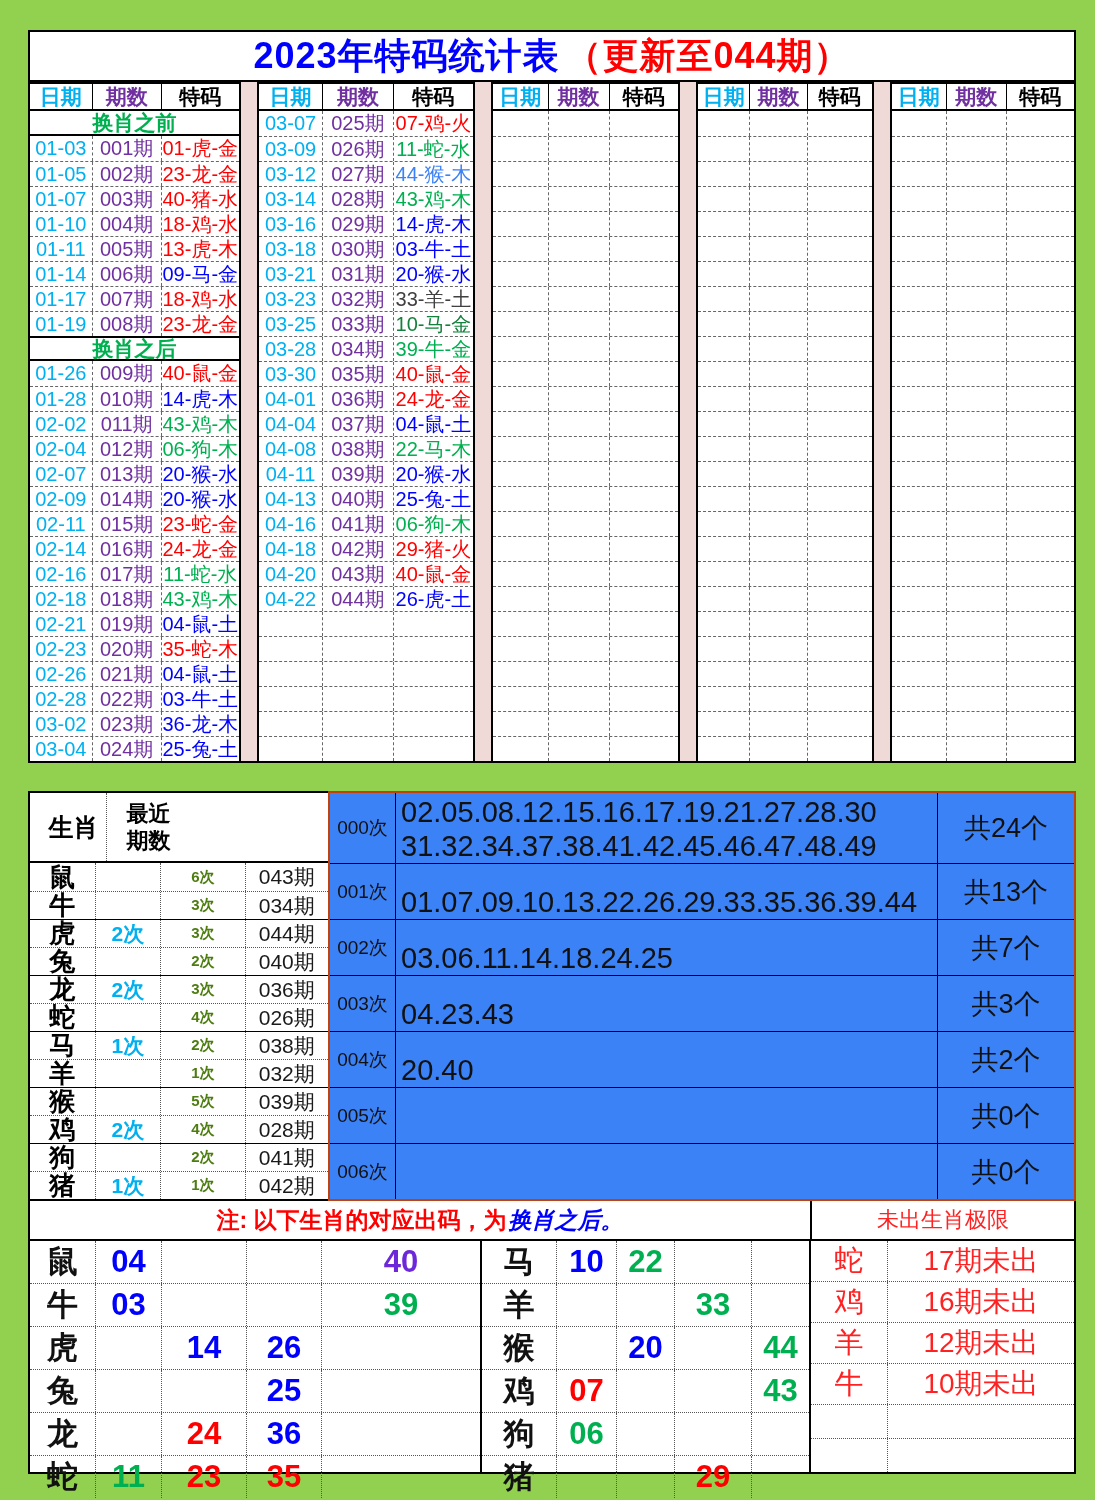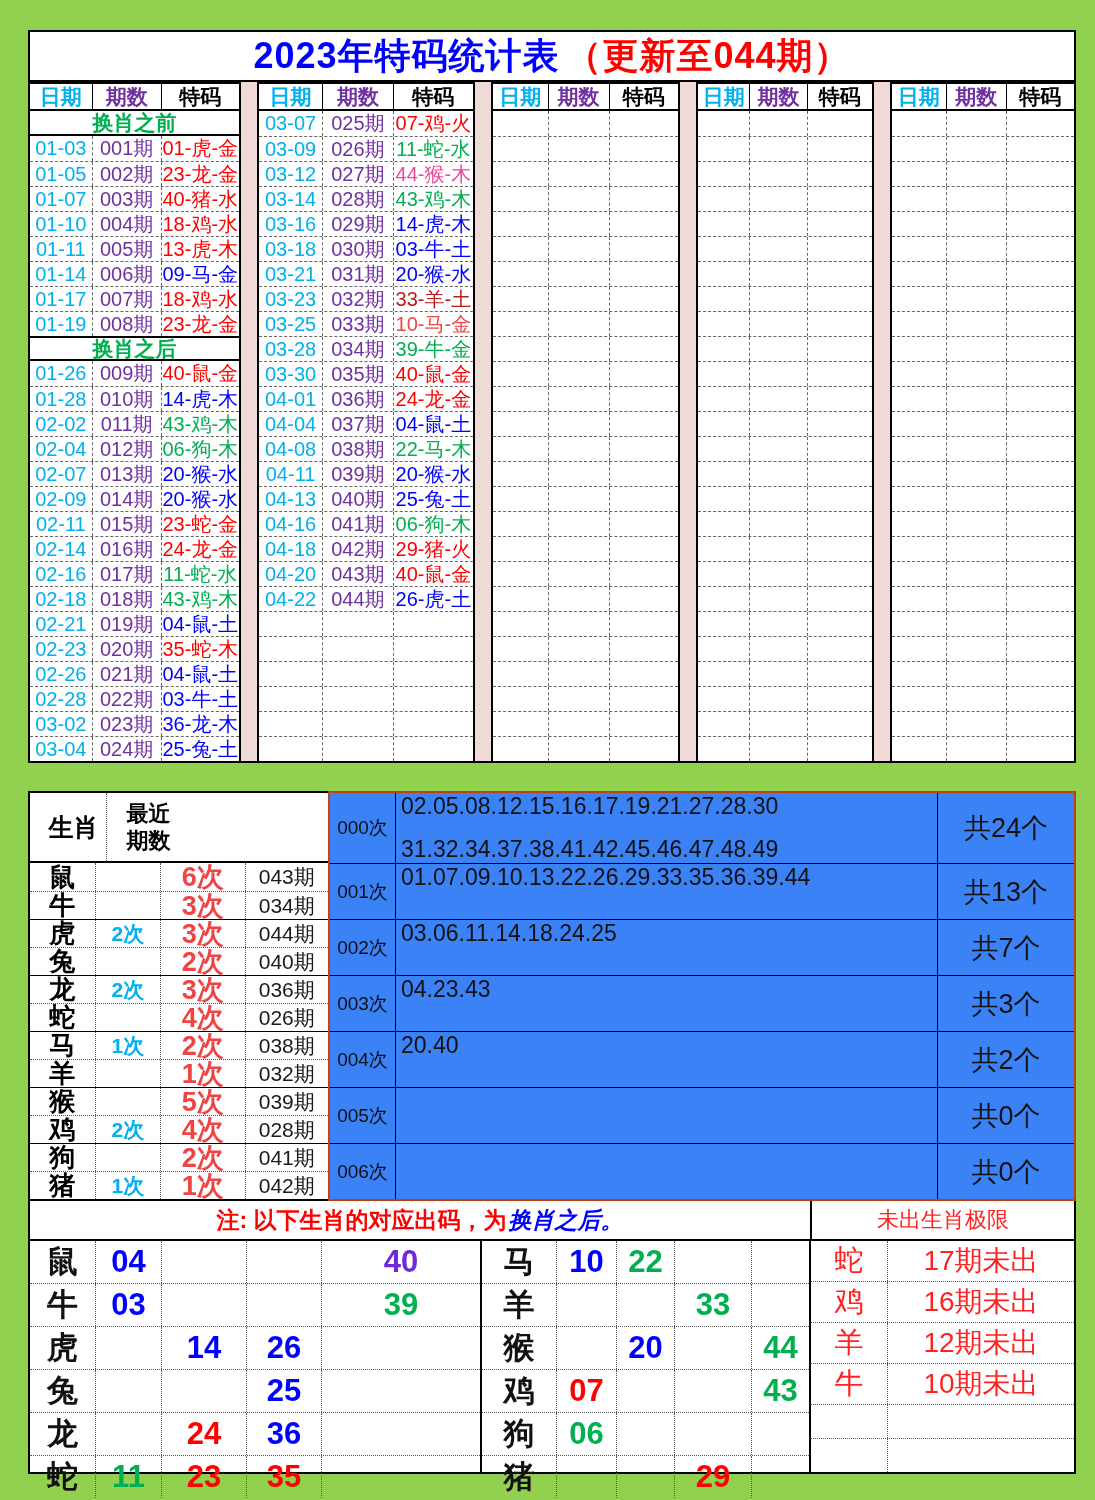--- a/index.html
+++ b/index.html
@@ -66,31 +66,31 @@
     display:flex; flex-direction:column; align-items:center; justify-content:center;
     font-size:22px; font-weight:bold; line-height:1.25; }
   .zl-row { display:flex; height:28px; border-top:1px dotted #555; }
   .zl-rows .zl-row:first-child { border-top:none; }
   .zl-row.pair { border-top:1.5px solid #000; }
   .zr-name { width:65px; display:flex; align-items:center; justify-content:center;
     font-size:26px; font-weight:bold; }
   .zr-before { width:66px; border-left:1px dotted #555; display:flex; align-items:center;
     justify-content:center; color:#00B0F0; font-weight:bold; font-size:21px; }
   .zr-after { width:85px; border-left:1px dotted #555; display:flex; align-items:center;
-    justify-content:center; color:#ef4444; font-weight:bold; font-size:27px; }
+    justify-content:center; color:#4d7c0f; font-weight:bold; font-size:15px; }
   .zr-recent { width:84px; border-left:1px dotted #555; display:flex; align-items:center;
     justify-content:center; font-size:21px; color:#1a1a1a; }
 
   .zright { flex:1; border:2px solid #c2410c; background:#3b82f6; }
   .fr-row { display:flex; height:56px; border-top:1.5px solid #000; }
   .zright .fr-row:first-child { height:70px; border-top:none; }
   .fr-label { width:65px; display:flex; align-items:center; justify-content:center;
     font-size:19px; color:#111; }
   .fr-nums { width:542px; border-left:1px solid #000; display:flex; flex-direction:column;
-    justify-content:space-between; font-size:23px; color:#111; padding-left:5px;
+    justify-content:flex-end; font-size:29px; color:#111; padding-left:5px;
     line-height:1.18; white-space:nowrap; overflow:hidden; }
   .fr-total { flex:1; border-left:1px solid #000; display:flex; align-items:center;
     justify-content:center; font-size:27px; color:#111; }
 
   
   .note-row { display:flex; height:40px; border:2px solid #000; border-top:none; background:#fff; }
   .note-left { width:780px; display:flex; align-items:center; justify-content:center;
     color:#FF0000; font-weight:bold; font-size:23px; }
   .note-link { color:#0000FF; font-style:italic; margin-left:2px; }
   .note-right { flex:1; border-left:2px solid #000; display:flex; align-items:center;
@@ -270,21 +270,21 @@
             <div class="cell c-code" style="color: rgb(255, 0, 0);">07-鸡-火</div>
           </div>
           <div class="tg-row">
             <div class="cell c-date">03-09</div>
             <div class="cell c-period">026期</div>
             <div class="cell c-code" style="color: rgb(0, 176, 80);">11-蛇-水</div>
           </div>
           <div class="tg-row">
             <div class="cell c-date">03-12</div>
             <div class="cell c-period">027期</div>
-            <div class="cell c-code" style="color: #ec4899;">44-猴-木</div>
+            <div class="cell c-code" style="color: #3b82f6;">44-猴-木</div>
           </div>
           <div class="tg-row">
             <div class="cell c-date">03-14</div>
             <div class="cell c-period">028期</div>
             <div class="cell c-code" style="color: rgb(0, 176, 80);">43-鸡-木</div>
           </div>
           <div class="tg-row">
             <div class="cell c-date">03-16</div>
             <div class="cell c-period">029期</div>
             <div class="cell c-code" style="color: rgb(0, 0, 255);">14-虎-木</div>
@@ -295,26 +295,26 @@
             <div class="cell c-code" style="color: rgb(0, 0, 255);">03-牛-土</div>
           </div>
           <div class="tg-row">
             <div class="cell c-date">03-21</div>
             <div class="cell c-period">031期</div>
             <div class="cell c-code" style="color: rgb(0, 0, 255);">20-猴-水</div>
           </div>
           <div class="tg-row">
             <div class="cell c-date">03-23</div>
             <div class="cell c-period">032期</div>
-            <div class="cell c-code" style="color: #b91c1c;">33-羊-土</div>
+            <div class="cell c-code" style="color: #404040;">33-羊-土</div>
           </div>
           <div class="tg-row">
             <div class="cell c-date">03-25</div>
             <div class="cell c-period">033期</div>
-            <div class="cell c-code" style="color: #ef4444;">10-马-金</div>
+            <div class="cell c-code" style="color: #15803d;">10-马-金</div>
           </div>
           <div class="tg-row">
             <div class="cell c-date">03-28</div>
             <div class="cell c-period">034期</div>
             <div class="cell c-code" style="color: rgb(0, 176, 80);">39-牛-金</div>
           </div>
           <div class="tg-row">
             <div class="cell c-date">03-30</div>
             <div class="cell c-period">035期</div>
             <div class="cell c-code" style="color: rgb(255, 0, 0);">40-鼠-金</div>

